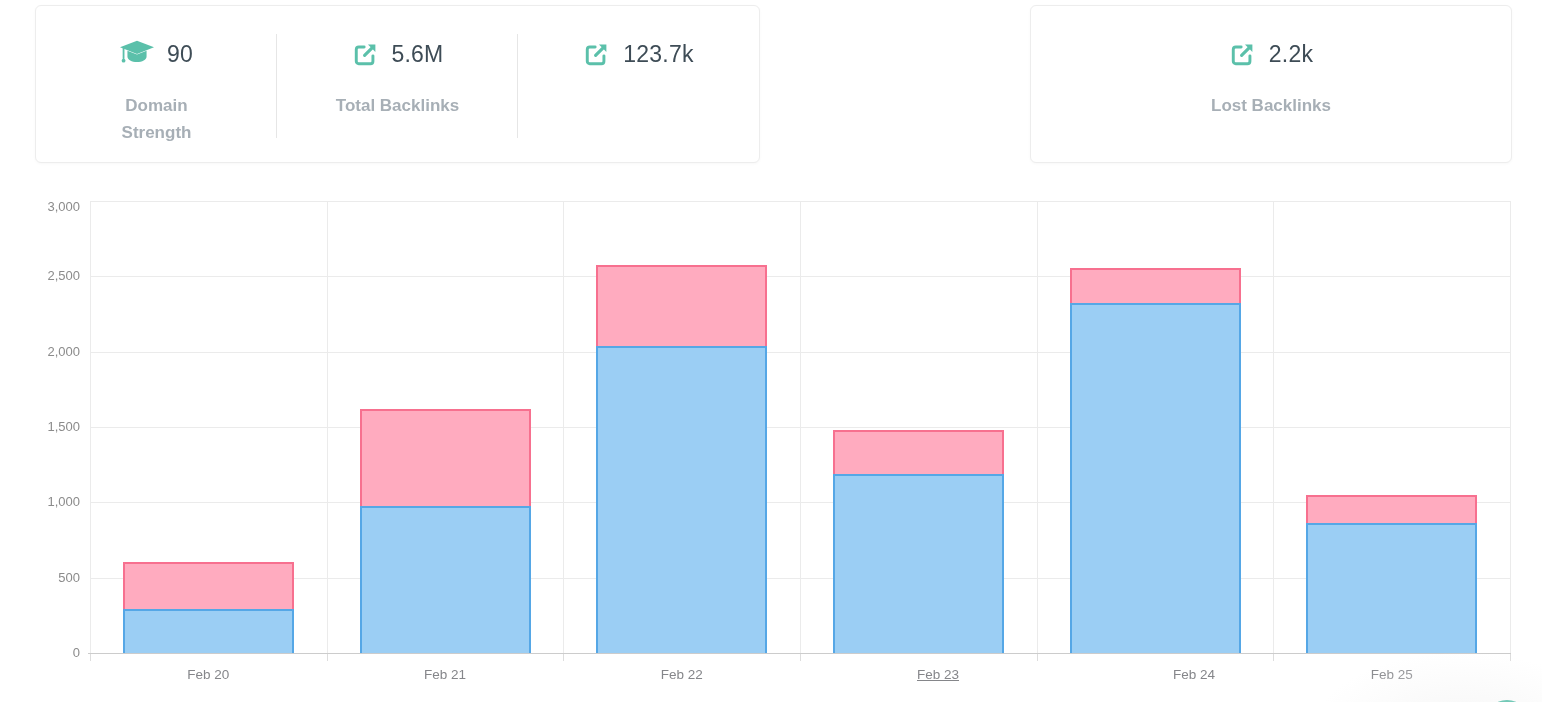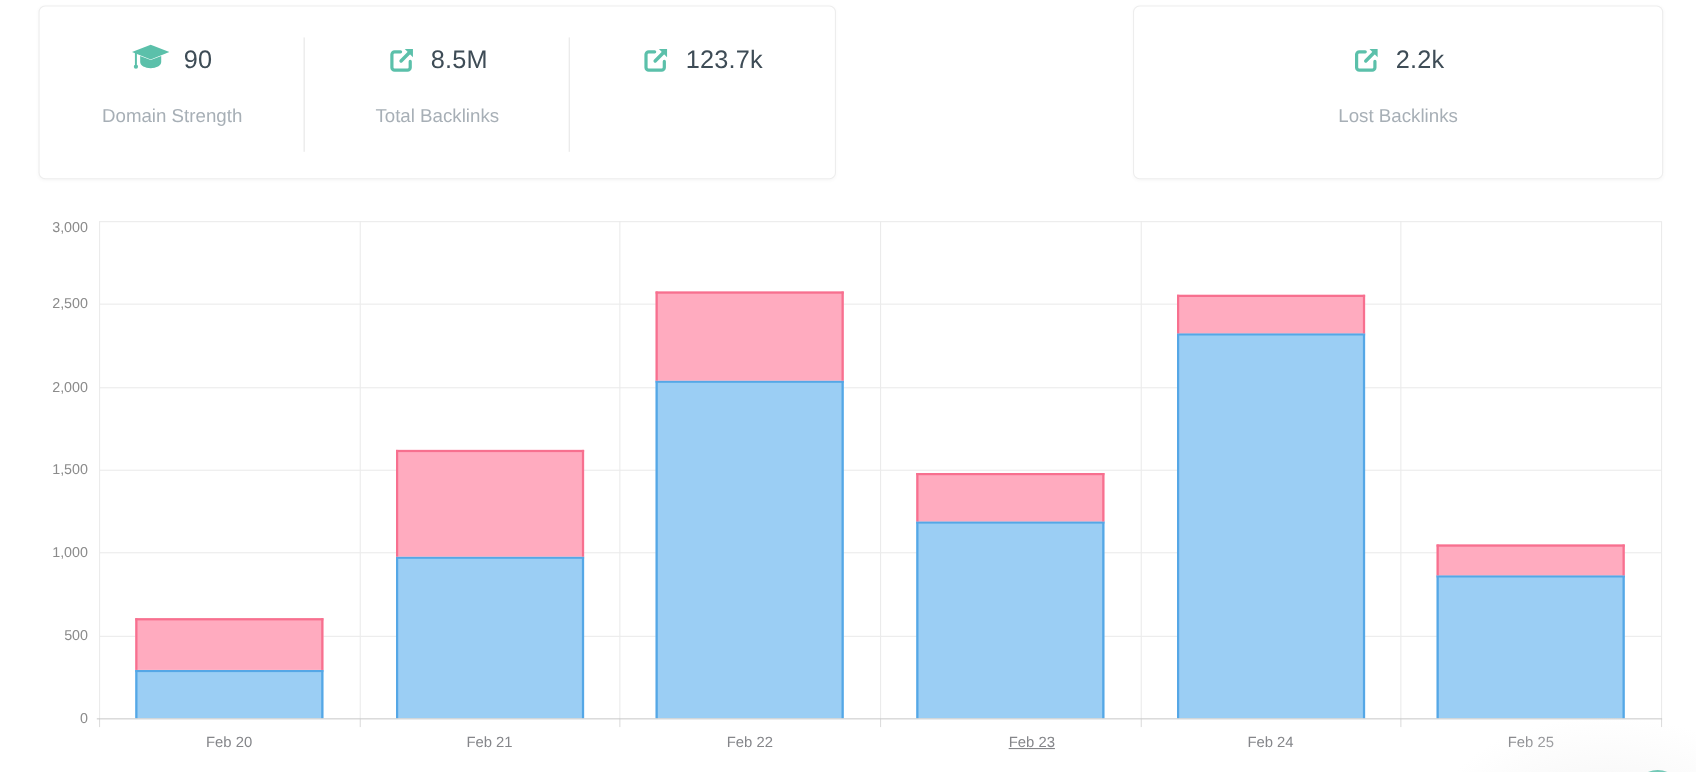--- a/index.html
+++ b/index.html
@@ -11,21 +11,21 @@
                border-radius:6px; box-shadow:0 1px 3px rgba(0,0,0,.03);
                display:flex; align-items:stretch; height:158px; }
   #card-left  { left:35px;  width:725px; }
   #card-right { left:1030px; width:482px; }
   .stat { flex:1 1 0; position:relative; text-align:center; padding-top:30px; }
   .stat:not(:last-child)::after { content:""; position:absolute; right:0; top:28px; bottom:24px;
                width:1px; background:#e6e6e6; }
   .stat-top { display:flex; align-items:center; justify-content:center; gap:13px; height:36px; }
   .stat-top .icon { display:inline-flex; }
   .stat-value { font-size:23px; font-weight:normal; color:#3e4c56; letter-spacing:.2px; }
-  .stat-label { margin:20px auto 0; font-size:17px; line-height:27px; color:#a7afb6; width:132px; }
+  .stat-label { margin:20px auto 0; font-size:17px; line-height:27px; color:#a7afb6; width:132px;font-weight:bold; }
 
   
   #chart { position:absolute; left:0; top:0; width:1542px; height:702px; }
   .gridline-h { position:absolute; height:1px; background:#ebebeb; }
   .gridline-v { position:absolute; width:1px; background:#ebebeb; }
   .axis-x { position:absolute; height:1px; background:#cccccc; }
   .tick { position:absolute; width:1px; height:8px; background:#dddddd; }
   .ytick-label { position:absolute; width:62px; text-align:right; font-size:13px; color:#8b8b8b; }
   .xtick-label { position:absolute; width:120px; text-align:center; font-size:13.5px; color:#85868a; }
   .bar-seg { position:absolute; }
@@ -58,21 +58,21 @@
     </div>
     <div class="stat">
       <div class="stat-top">
         <span class="icon">
           <svg width="27" height="27" viewBox="0 0 24 24">
             <path d="M18.6 13.2 V18 a2.2 2.2 0 0 1 -2.2 2.2 H6 A2.2 2.2 0 0 1 3.8 18 V7.6 A2.2 2.2 0 0 1 6 5.4 h4.8" fill="none" stroke="#5bc0aa" stroke-width="2.6" stroke-linecap="round" stroke-linejoin="round"></path>
             <path d="M11.2 12.8 L18.8 5.2" fill="none" stroke="#5bc0aa" stroke-width="2.8" stroke-linecap="round"></path>
             <polygon points="14.2,3.2 20.8,3.2 20.8,9.8" fill="#5bc0aa"></polygon>
           </svg>
         </span>
-        <span class="stat-value">8.5M</span>
+        <span class="stat-value">5.6M</span>
       </div>
       <div class="stat-label">Total Backlinks</div>
     </div>
     <div class="stat">
       <div class="stat-top">
         <span class="icon">
           <svg width="27" height="27" viewBox="0 0 24 24">
             <path d="M18.6 13.2 V18 a2.2 2.2 0 0 1 -2.2 2.2 H6 A2.2 2.2 0 0 1 3.8 18 V7.6 A2.2 2.2 0 0 1 6 5.4 h4.8" fill="none" stroke="#5bc0aa" stroke-width="2.6" stroke-linecap="round" stroke-linejoin="round"></path>
             <path d="M11.2 12.8 L18.8 5.2" fill="none" stroke="#5bc0aa" stroke-width="2.8" stroke-linecap="round"></path>
             <polygon points="14.2,3.2 20.8,3.2 20.8,9.8" fill="#5bc0aa"></polygon>
@@ -133,21 +133,21 @@
     <div class="bar-seg seg-pink" style="left: 359.5px; width: 171px; top: 409px; height: 97px; background: rgb(255, 171, 191); border-color: rgb(247, 112, 143);"></div>
     <div class="xtick-label" style="left: 385px; top: 667px;">Feb 21</div>
     <div class="bar-seg seg-blue" style="left: 596.167px; width: 171px; top: 346px; height: 307px; background: rgb(155, 206, 244); border-color: rgb(85, 167, 230);"></div>
     <div class="bar-seg seg-pink" style="left: 596.167px; width: 171px; top: 265px; height: 81px; background: rgb(255, 171, 191); border-color: rgb(247, 112, 143);"></div>
     <div class="xtick-label" style="left: 621.667px; top: 667px;">Feb 22</div>
     <div class="bar-seg seg-blue" style="left: 832.833px; width: 171px; top: 474px; height: 179px; background: rgb(155, 206, 244); border-color: rgb(85, 167, 230);"></div>
     <div class="bar-seg seg-pink" style="left: 832.833px; width: 171px; top: 430px; height: 44px; background: rgb(255, 171, 191); border-color: rgb(247, 112, 143);"></div>
     <div class="xtick-label" style="left: 878px; top: 667px; text-decoration: underline;">Feb 23</div>
     <div class="bar-seg seg-blue" style="left: 1069.5px; width: 171px; top: 303px; height: 350px; background: rgb(155, 206, 244); border-color: rgb(85, 167, 230);"></div>
     <div class="bar-seg seg-pink" style="left: 1069.5px; width: 171px; top: 268px; height: 35px; background: rgb(255, 171, 191); border-color: rgb(247, 112, 143);"></div>
-    <div class="xtick-label" style="left: 1095px; top: 667px;">Feb 24</div>
+    <div class="xtick-label" style="left: 1095px; top: 667px; text-align: right;">Feb 24</div>
     <div class="bar-seg seg-blue" style="left: 1306.17px; width: 171px; top: 523px; height: 130px; background: rgb(155, 206, 244); border-color: rgb(85, 167, 230);"></div>
     <div class="bar-seg seg-pink" style="left: 1306.17px; width: 171px; top: 495px; height: 28px; background: rgb(255, 171, 191); border-color: rgb(247, 112, 143);"></div>
     <div class="xtick-label" style="left: 1331.67px; top: 667px;">Feb 25</div>
     <div class="axis-x" style="left: 88px; top: 653px; width: 1423px;"></div>
   </div>
 
 <div class="corner-glow"></div>
 <div class="fab"></div>
 
 </body></html>

